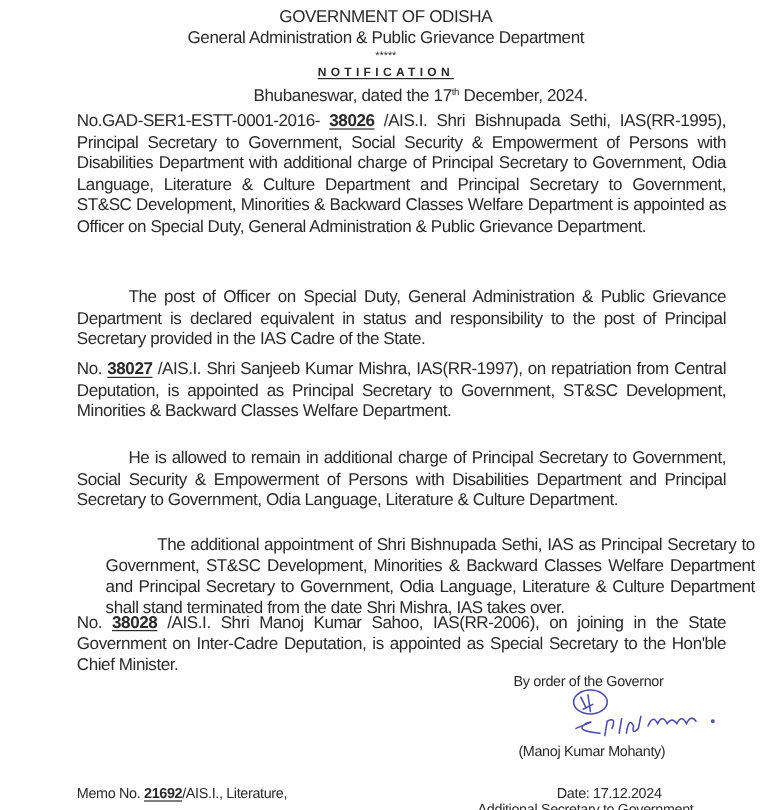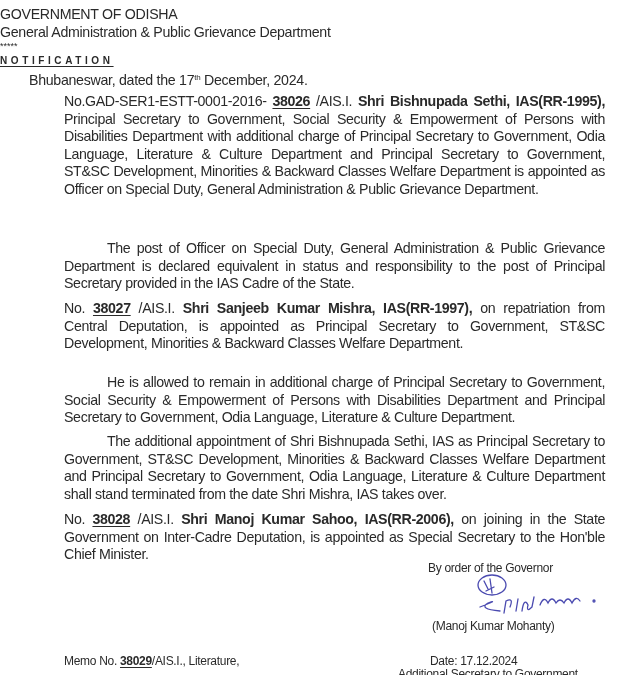--- a/index.html
+++ b/index.html
@@ -1,49 +1,49 @@
 <!DOCTYPE html>
 <html><head>
 <meta charset="utf-8">
 <style>
   html, body { margin: 0; padding: 0; background: #ffffff; }
   body {
     width: 643px; height: 675px; position: relative; overflow: hidden;
     font-family: "Liberation Sans", sans-serif; color: #2a2a2a;
   }
-  .hdr { position: absolute; left: 0; width: 643px; text-align: left; font-size: 14.2px; letter-spacing: -0.3px; }
+  .hdr { position: absolute; left: 0; width: 643px; text-align: center; font-size: 14.2px; letter-spacing: -0.3px; }
   #gov { top: 6px; }
   #dept { top: 24px; }
   #stars { top: 41px; font-size: 9px; letter-spacing: 0; }
   #notif { top: 55px; font-weight: bold; font-size: 10px; letter-spacing: 3.6px; }
   #notif span { text-decoration: underline; text-underline-offset: 2px; }
   #dated { top: 72px; padding-left: 29px; }
   #dated sup { font-size: 8px; vertical-align: 5px; }
 
   .para {
     position: absolute; left: 64px; width: 541px;
     font-size: 14.2px; line-height: 17.5px; letter-spacing: -0.35px;
     text-align: justify; text-align-last: left; margin: 0;
   }
   .indent { text-indent: 43px; }
   .num { font-weight: bold; text-decoration: underline; text-underline-offset: 2px; }
-  .b { font-weight: bold; }
+  .b { font-weight: normal; }
 
   #p1 { top: 93px; }
   #p2 { top: 240px; }
   #p3 { top: 300px; }
   #p4 { top: 374px; }
-  #p5 { top: 433px; }
+  #p5 { top: 446px; margin-left: 24px; }
   #p6 { top: 511px; }
 
   .sig { position: absolute; font-size: 12px; letter-spacing: -0.3px; white-space: nowrap; }
   #by-order { left: 428px; top: 561px; }
   #sig-name { left: 432px; top: 619px; }
   #sig-title { left: 398px; top: 636px; margin-top: 31px; }
-  #sig-date { left: 430px; top: 654px; }
+  #sig-date { left: 464px; top: 654px; }
   #memo { left: 64px; top: 654px; }
   #signature { position: absolute; left: 470px; top: 573px; width: 140px; height: 50px; }
 </style>
 </head>
 <body>
 
 <div class="hdr" id="gov">GOVERNMENT OF ODISHA</div>
 <div class="hdr" id="dept">General Administration &amp; Public Grievance Department</div>
 <div class="hdr" id="stars">*****</div>
 <div class="hdr" id="notif"><span>NOTIFICATION</span></div>
@@ -71,13 +71,13 @@
     <path d="M34 40 L36 28 Q44 24 40 34 M46 38 L48 26 M52 38 Q54 24 58 32 Q56 40 62 34 L64 24"></path>
     <path d="M70 32 Q74 22 78 30 Q82 22 86 30 Q90 24 94 30 Q98 22 102 30 Q106 22 110 28"></path>
     <circle cx="124" cy="28" r="1"></circle>
   </g>
 </svg>
 
 <div class="sig" id="sig-name">(Manoj Kumar Mohanty)</div>
 <div class="sig" id="sig-title">Additional Secretary to Government</div>
 <div class="sig" id="sig-date">Date: 17.12.2024</div>
 
-<div class="sig" id="memo"><span>Memo No. </span><span class="num">38029</span><span>/AIS.I., Literature,</span></div>
+<div class="sig" id="memo"><span>Memo No. </span><span class="num">21692</span><span>/AIS.I., Literature,</span></div>
 
 </body></html>

